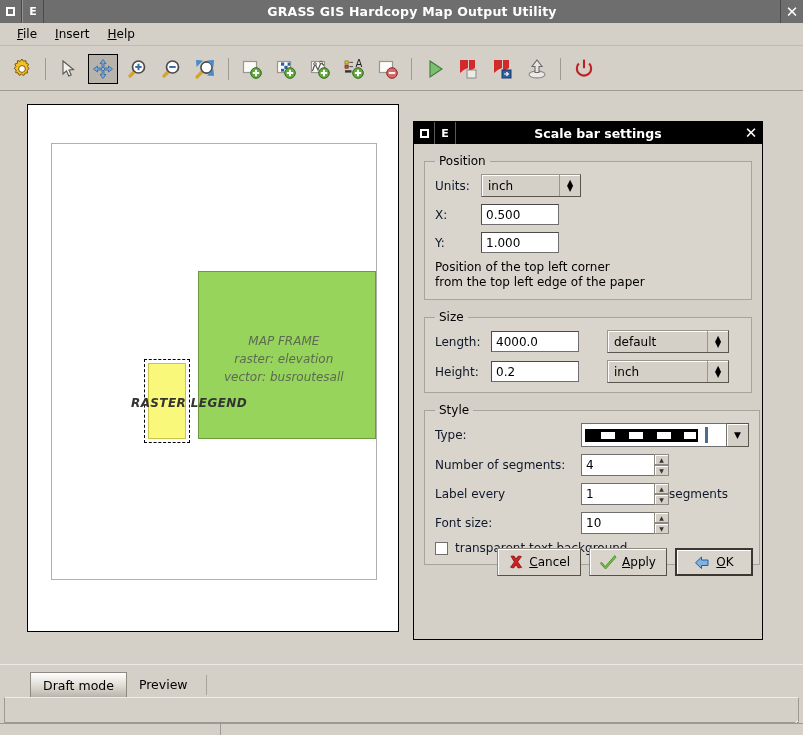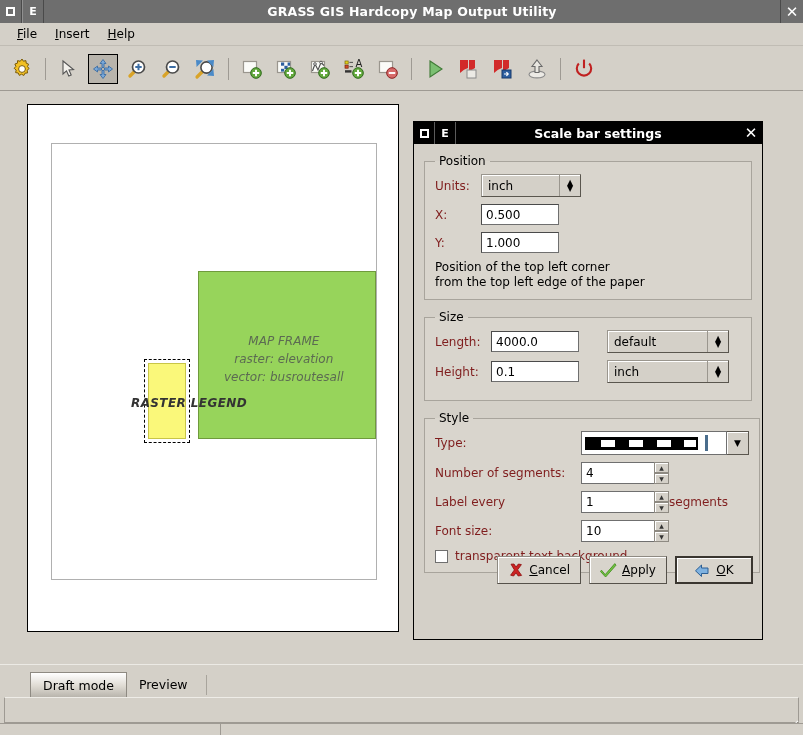--- a/index.html
+++ b/index.html
@@ -221,22 +221,22 @@
     padding: 0 4px;
     font-size: 12px;
     color: #000;
   }
 
   .row {
     display: flex;
     align-items: center;
     margin-bottom: 7px;
   }
-  .row:last-child { margin-bottom: 8px; }
-  .lbl { font-size: 12px; color: #7f1d1d; }
+  .row:last-child { margin-bottom: 0; }
+  .lbl { font-size: 12px; color: #0f172a; }
 
   
   .tinput {
     background: #fff;
     border: 1px solid #6f6f6f;
     border-top-color: #4a4a4a;
     border-left-color: #4a4a4a;
     box-sizing: border-box;
     height: 21px;
     padding: 0 4px;
@@ -701,21 +701,21 @@
             <span class="sc-arrows">
               <span>▲</span>
               <span>▼</span>
             </span>
           </div>
         </div>
 
         <div class="row">
           <span class="lbl" style="width:56px">Height:</span>
           <div class="tinput" style="width:88px">
-            <span>0.1</span>
+            <span>0.2</span>
           </div>
           <div class="spincombo" style="width:122px;margin-left:28px">
             <span class="sc-val">inch</span>
             <span class="sc-arrows">
               <span>▲</span>
               <span>▼</span>
             </span>
           </div>
         </div>
       </fieldset>

